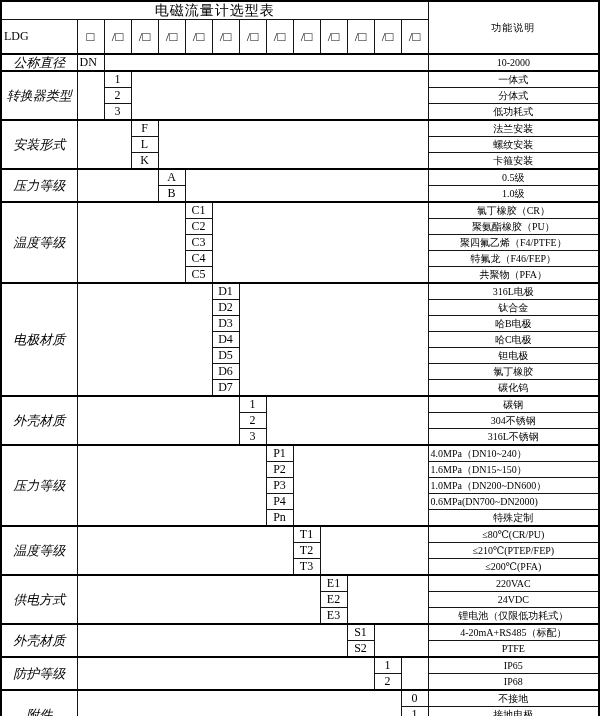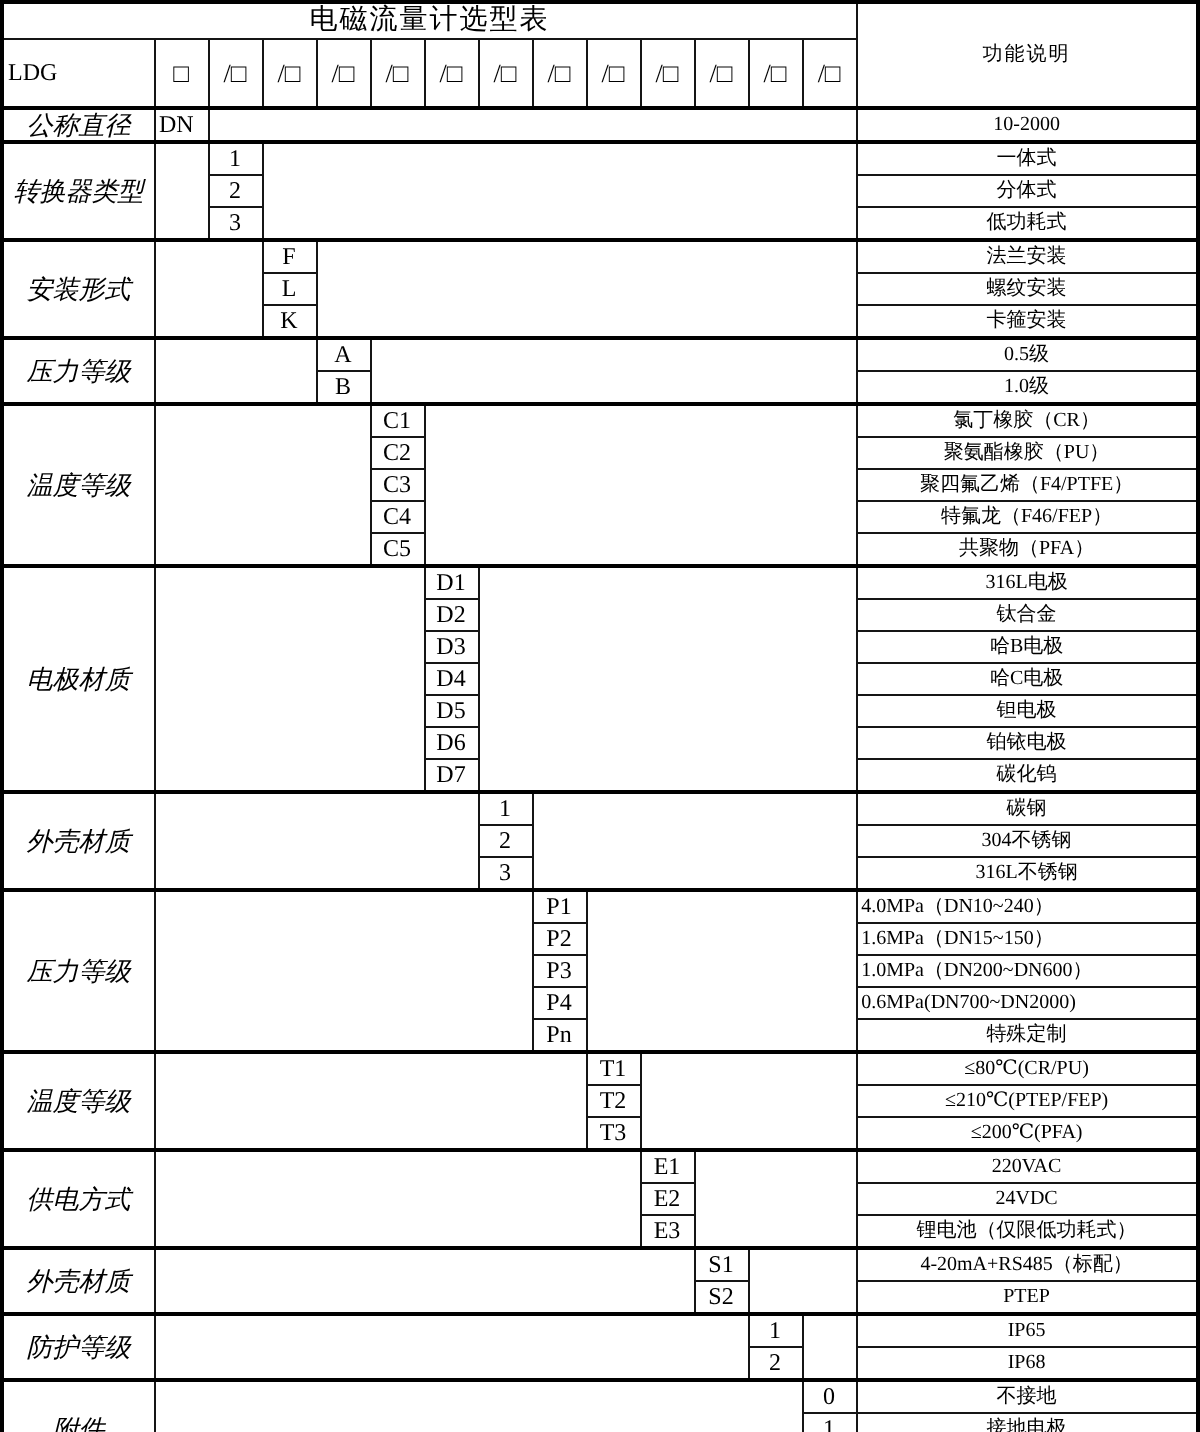--- a/index.html
+++ b/index.html
@@ -151,21 +151,21 @@
       <tr>
         <td class="code">D4</td>
         <td class="desc">哈C电极</td>
       </tr>
       <tr>
         <td class="code">D5</td>
         <td class="desc">钽电极</td>
       </tr>
       <tr>
         <td class="code">D6</td>
-        <td class="desc">铂铱电极</td>
+        <td class="desc">氯丁橡胶</td>
       </tr>
       <tr>
         <td class="code">D7</td>
         <td class="desc">碳化钨</td>
       </tr>
       <tr class="group-start">
         <td class="lbl" rowspan="3">外壳材质</td>
         <td class="filler" rowspan="3" colspan="6"></td>
         <td class="code">1</td>
         <td class="filler" rowspan="3" colspan="6"></td>
@@ -234,21 +234,21 @@
       </tr>
       <tr class="group-start">
         <td class="lbl" rowspan="2">外壳材质</td>
         <td class="filler" rowspan="2" colspan="10"></td>
         <td class="code">S1</td>
         <td class="filler" rowspan="2" colspan="2"></td>
         <td class="desc">4-20mA+RS485（标配）</td>
       </tr>
       <tr>
         <td class="code">S2</td>
-        <td class="desc">PTEP</td>
+        <td class="desc">PTFE</td>
       </tr>
       <tr class="group-start">
         <td class="lbl" rowspan="2">防护等级</td>
         <td class="filler" rowspan="2" colspan="11"></td>
         <td class="code">1</td>
         <td class="filler" rowspan="2"></td>
         <td class="desc">IP65</td>
       </tr>
       <tr>
         <td class="code">2</td>

